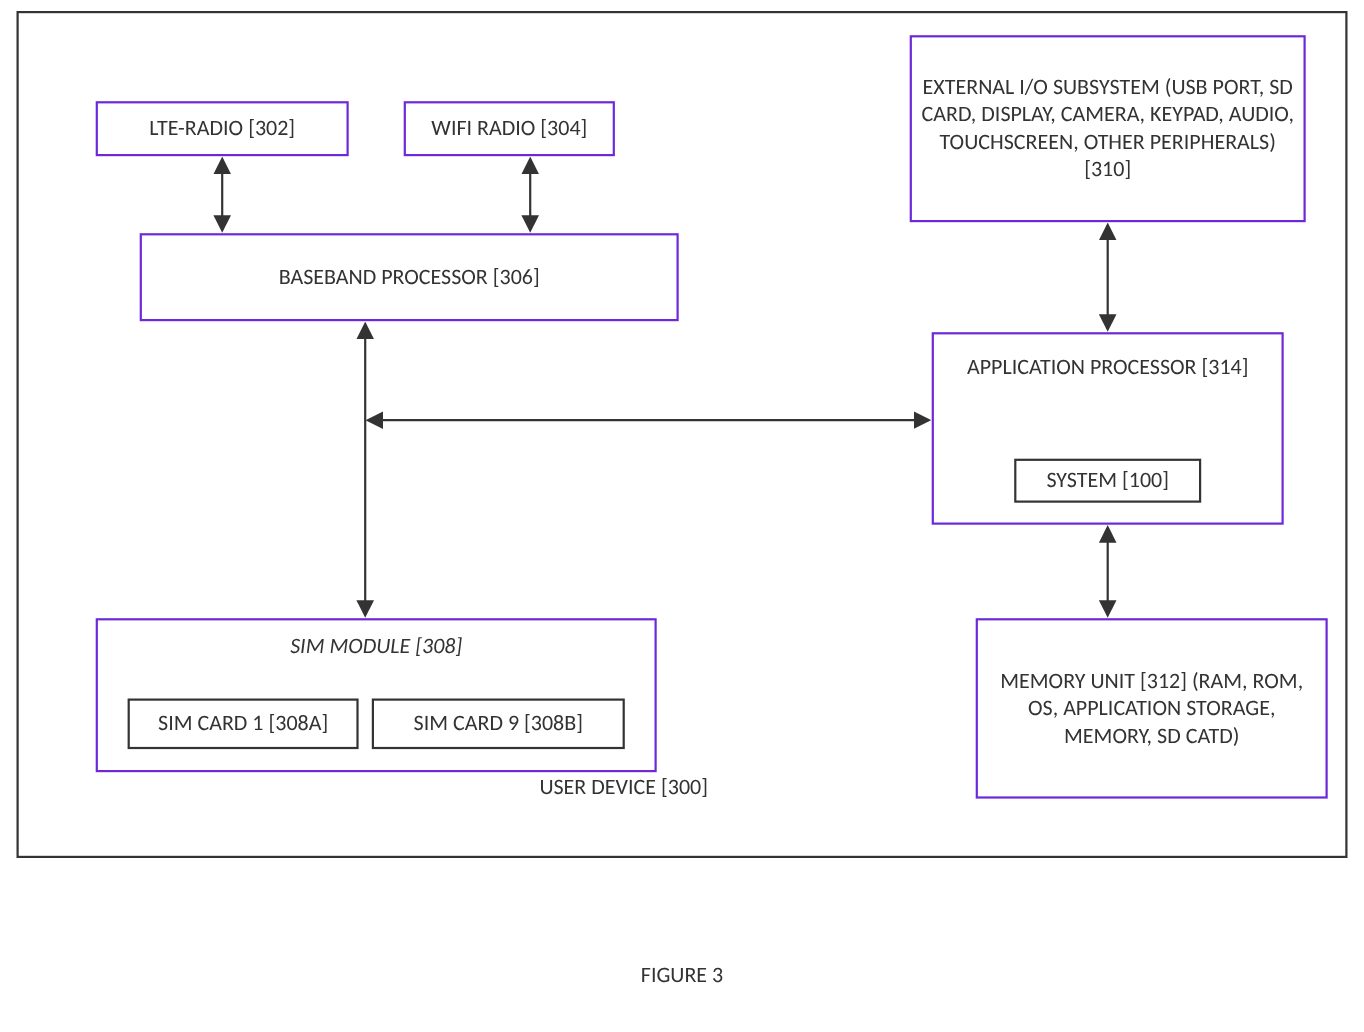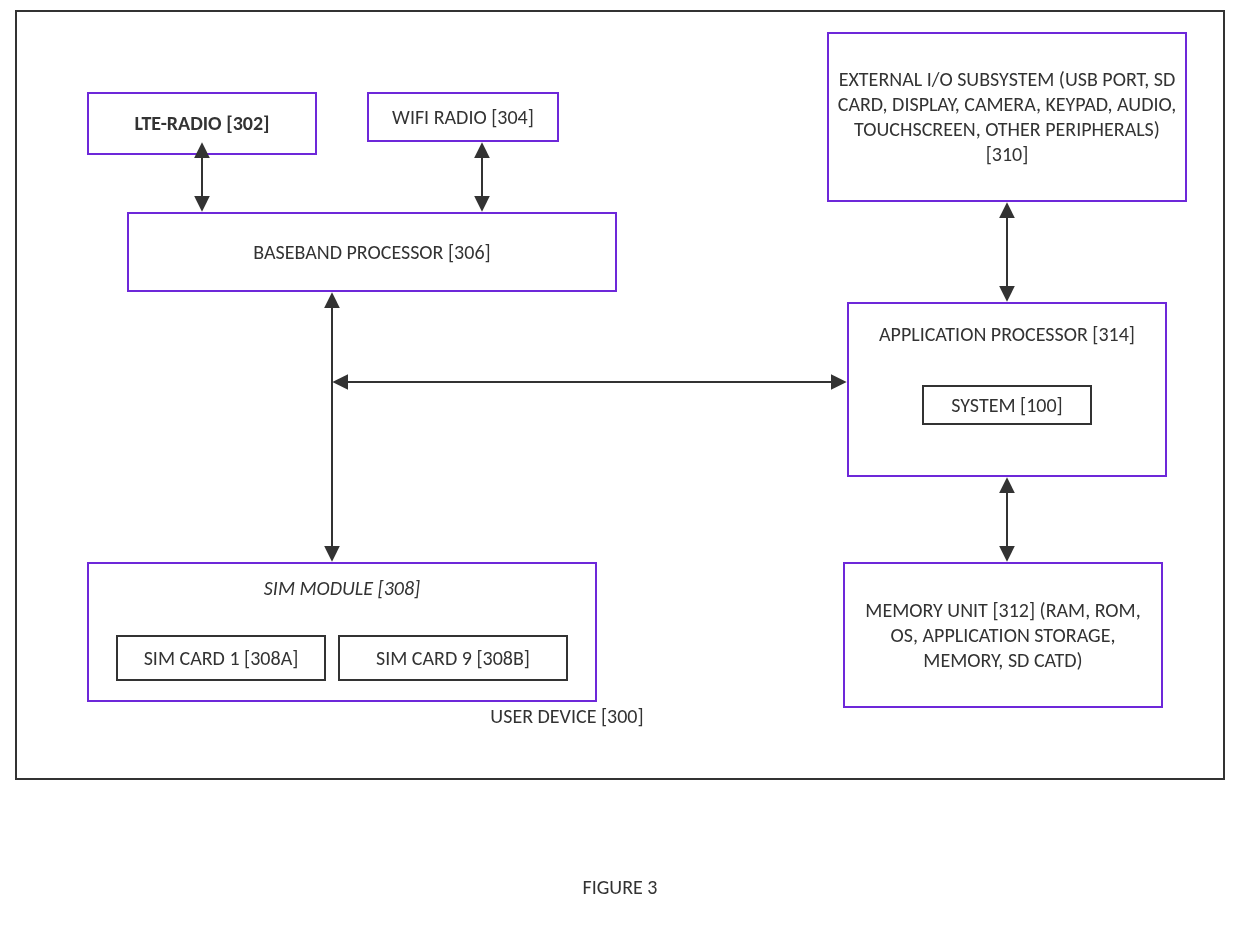--- a/index.html
+++ b/index.html
@@ -67,21 +67,21 @@
     width: 1210px; height: 770px;
     pointer-events: none;
   }
 </style>
 </head>
 <body>
 
 <div class="page">
   <div class="outer">
 
-    <div class="box" style="left:70px; top:80px; width:230px; height:63px;font-weight:bold;">
+    <div class="box" style="left:70px; top:80px; width:230px; height:50px;">
       <span>LTE-RADIO [302]</span>
     </div>
 
     <div class="box" style="left:350px; top:80px; width:192px; height:50px;">
       <span>WIFI RADIO [304]</span>
     </div>
 
     <div class="box" style="left:110px; top:200px; width:490px; height:80px;">
       <span>BASEBAND PROCESSOR [306]</span>
     </div>
@@ -95,28 +95,28 @@
         <div class="inner-box" style="width:230px; height:46px;">
           <span>SIM CARD 9 [308B]</span>
         </div>
       </div>
     </div>
 
     <div class="box" style="left:810px; top:20px; width:360px; height:170px;">
       <span>EXTERNAL I/O SUBSYSTEM (USB PORT, SD CARD, DISPLAY, CAMERA, KEYPAD, AUDIO, TOUCHSCREEN, OTHER PERIPHERALS) [310]</span>
     </div>
 
-    <div class="box" style="left:830px; top:290px; width:320px; height:175px; justify-content:flex-start; padding-top:18px;">
+    <div class="box" style="left:830px; top:290px; width:320px; height:175px; justify-content:flex-start; padding-top:18px;gap:32px;">
       <div style="margin-bottom:18px;">APPLICATION PROCESSOR [314]</div>
       <div class="inner-box" style="width:170px; height:40px;">
         <span>SYSTEM [100]</span>
       </div>
     </div>
 
-    <div class="box" style="left:826px; top:550px; width:320px; height:146px;">
+    <div class="box" style="left:870px; top:550px; width:320px; height:164px;">
       <span>MEMORY UNIT [312] (RAM, ROM, OS, APPLICATION STORAGE, MEMORY, SD CATD)</span>
     </div>
 
     <div class="caption-device">
       <span>USER DEVICE [300]</span>
     </div>
 
     <svg class="connectors" viewBox="0 0 1210 770">
       <defs>
         <marker id="arrow" viewBox="0 0 12 12" refX="10" refY="6" markerWidth="8" markerHeight="8" orient="auto-start-reverse">

